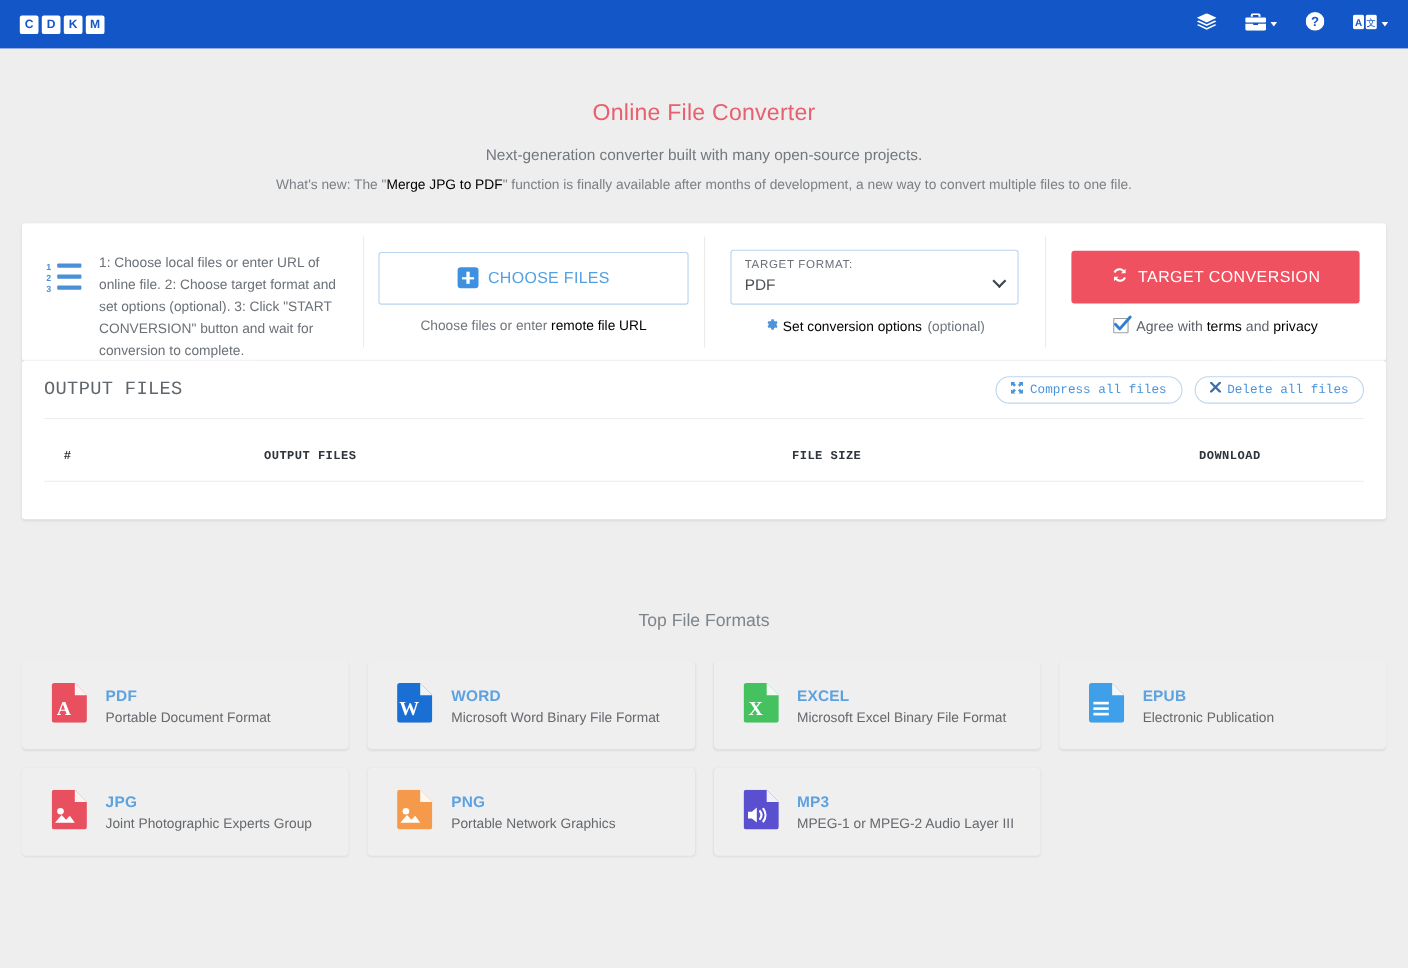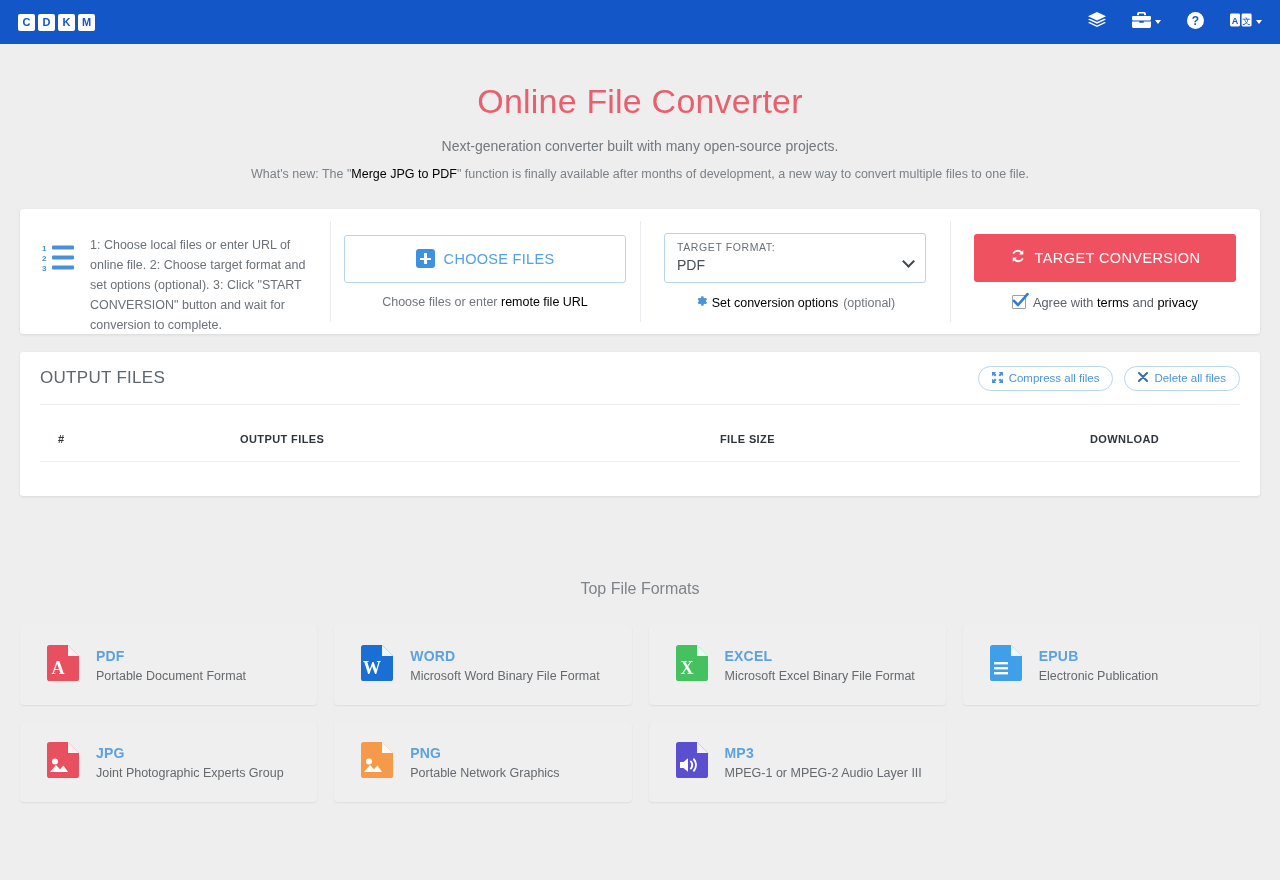--- a/index.html
+++ b/index.html
@@ -47,22 +47,22 @@
     width: 0; height: 0;
     border-left: 3.5px solid transparent;
     border-right: 3.5px solid transparent;
     border-top: 4px solid #fff;
     display: inline-block;
   }
 
   
   .hero { text-align: center; padding-top: 38px; }
   .hero h1 {
-    margin: 0;
-    font-size: 34px;
+    margin: 9px;
+    font-size: 21px;
     font-weight: normal;
     color: #e8606e;
     letter-spacing: .2px;
   }
   .hero .sub {
     margin-top: 17px;
     font-size: 14px;
     color: #72787e;
   }
   .hero .news {
@@ -174,22 +174,23 @@
   }
   .agree { margin-top: 13px; font-size: 12.8px; display: flex; align-items: center; gap: 7px; color: #5c6268; }
   .chk {
     position: relative; width: 14px; height: 14px;
     border: 1px solid #9aa0a6; background: #fff; border-radius: 1px;
   }
   .chk svg { position: absolute; left: -2px; top: -5px; }
 
   
   .output {
-    margin-top: 18px;
+    margin-top: 0;
     padding: 0 20px 34px 20px;
+    font-family: Liberation Mono, monospace;
   }
   .output-head {
     height: 53px;
     display: flex; align-items: center;
     border-bottom: 1px solid #eceef0;
   }
   .output-title {
     font-size: 17px; color: #5f666c; letter-spacing: .3px;
     font-weight: normal;
     margin: 0;

